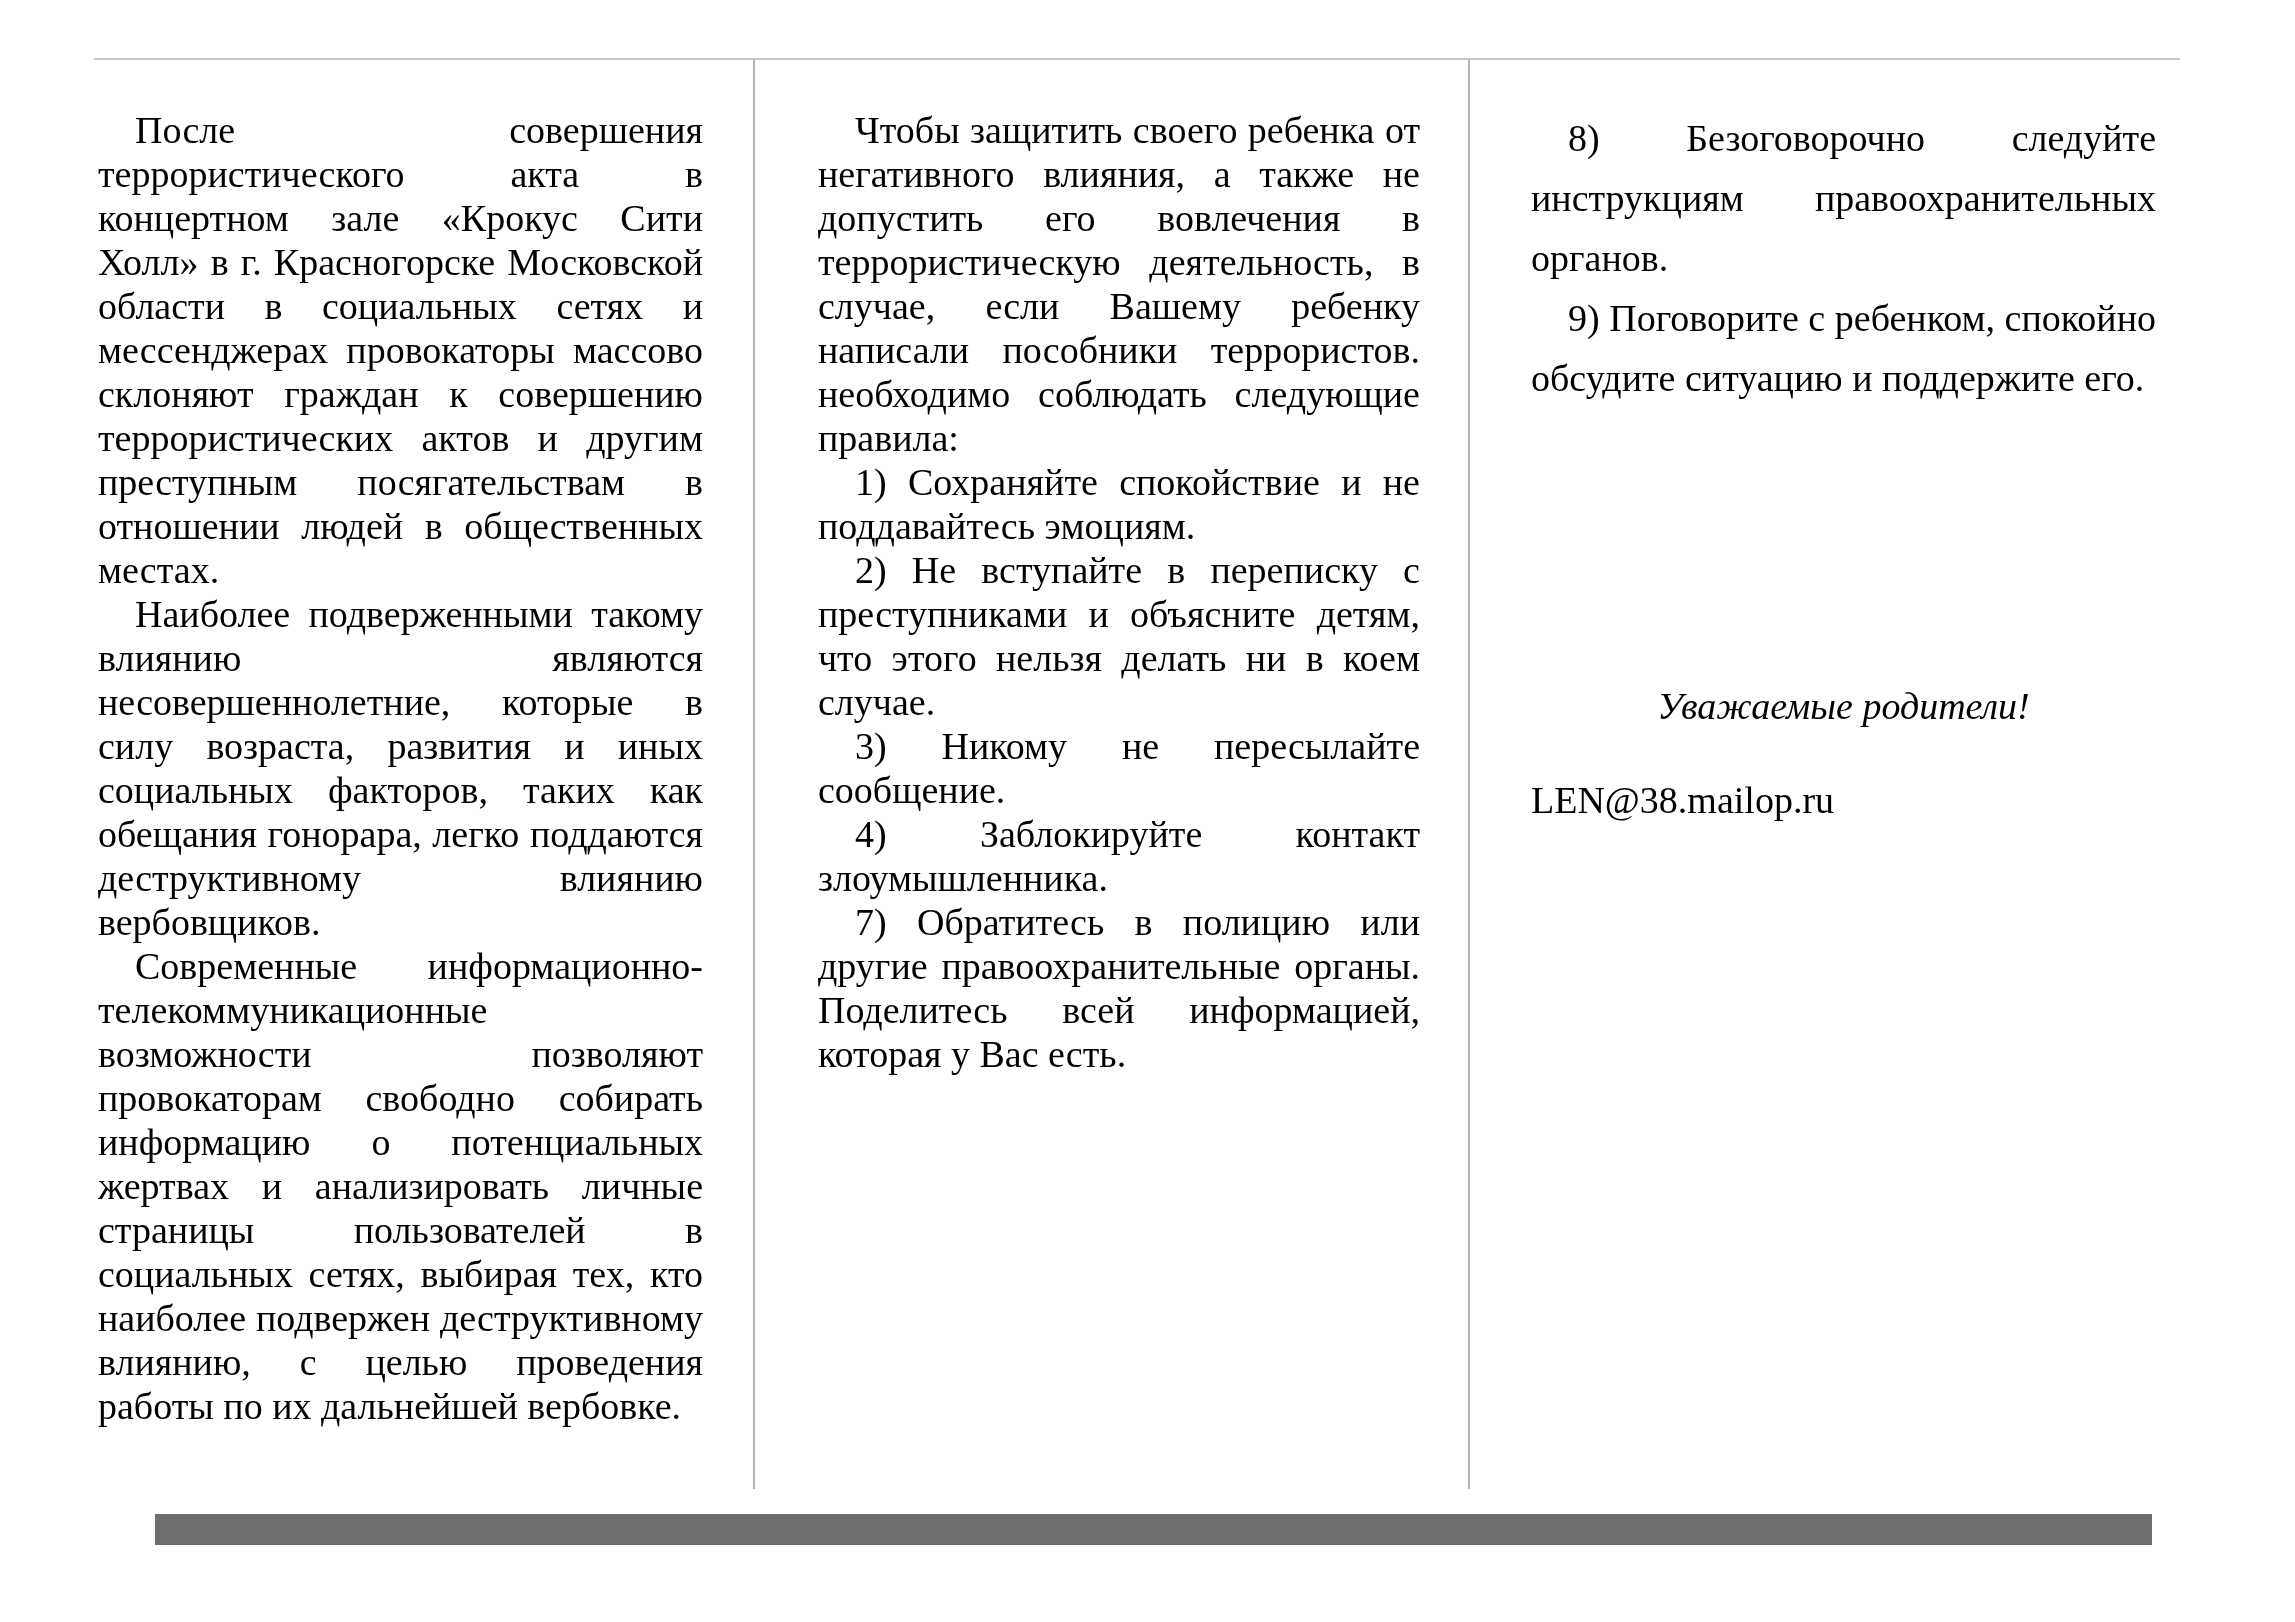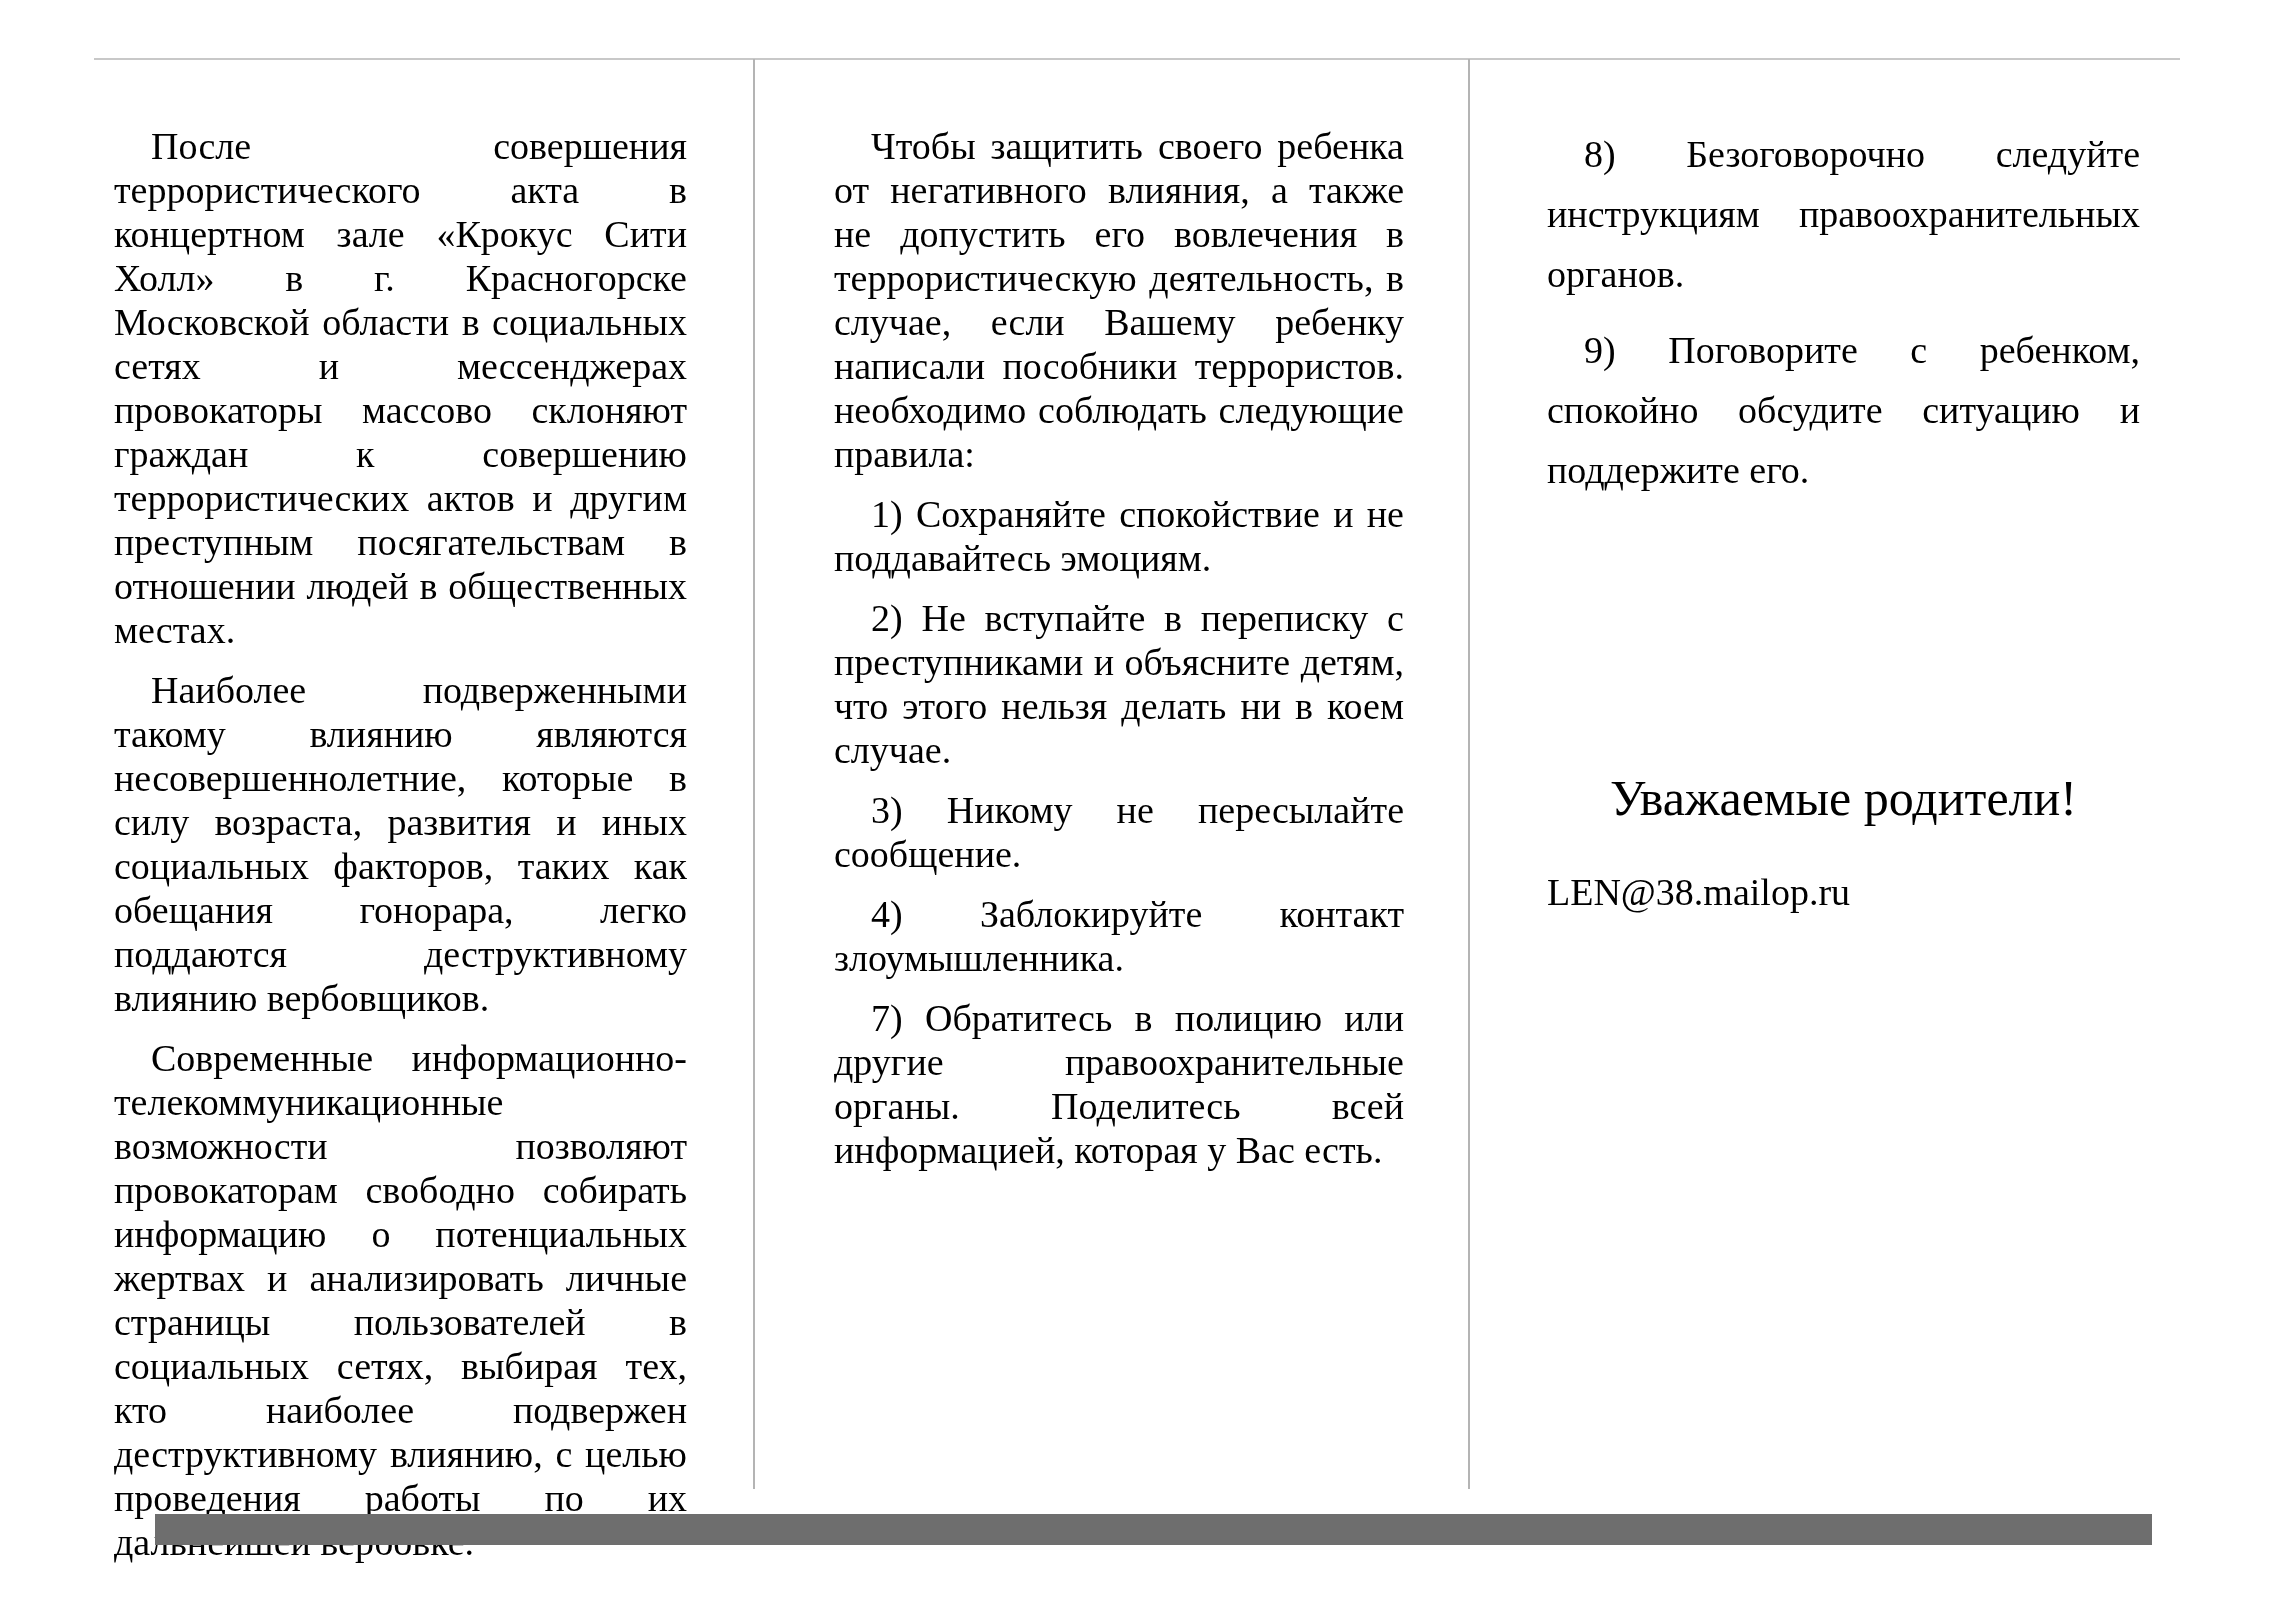--- a/index.html
+++ b/index.html
@@ -39,33 +39,34 @@
     position: absolute;
     top: 108px;
     font-size: 38px;
     line-height: 44px;
     text-align: justify;
     text-align-last: left;
     hyphens: manual;
     word-break: normal;
   }
   .col p {
-    margin: 16px;
+    margin: 0;
     text-indent: 37px;
   }
   .col-left   { left: 98px;  width: 605px; }
   .col-middle { left: 818px; width: 602px; }
   .col-right  { left: 1531px; width: 625px; line-height: 60px; }
   .col-right .heading {
     margin: 268px 0 0 0;
-    font-size: 50px;
+    font-size: 38px;
     font-weight: normal;
     text-align: center;
     text-align-last: center;
     text-indent: 0;
+    font-style: italic;
   }
   .col-right .closing {
     margin-top: 34px;
   }
   .email {
     display: block;
     text-indent: 0;
   }
   .footer-bar {
     position: absolute;

